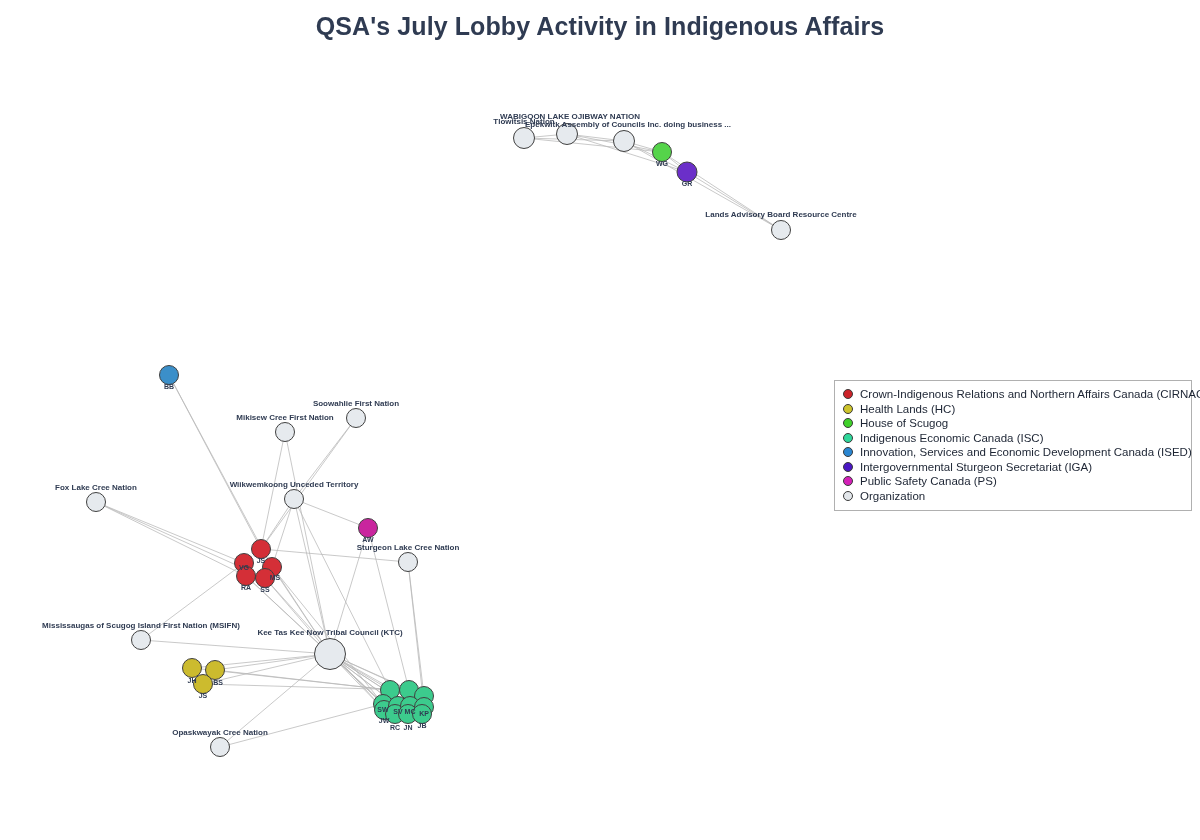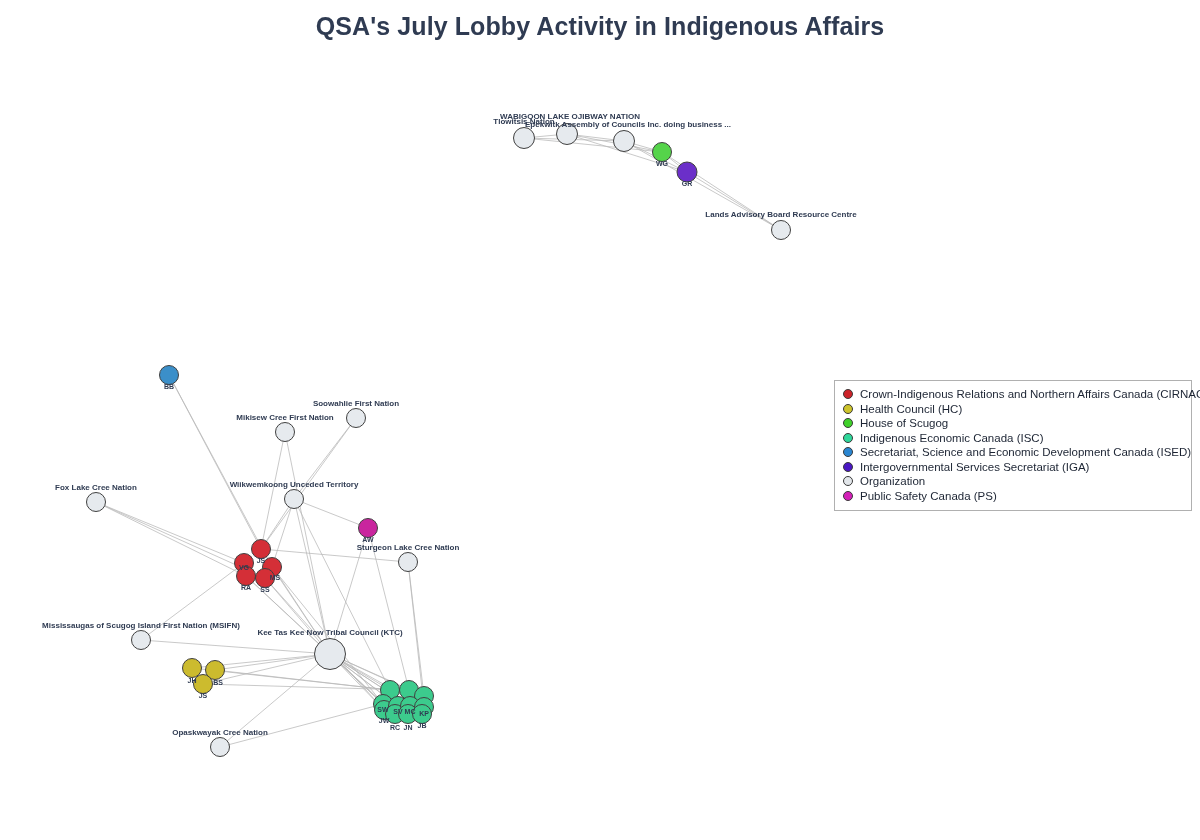--- a/index.html
+++ b/index.html
@@ -230,41 +230,41 @@
       </g>
   </svg>
 
   <div id="legend-box">
       <div class="legend-row">
         <span class="legend-swatch" style="background: rgb(204, 34, 41);"></span>
         <span class="legend-text">Crown-Indigenous Relations and Northern Affairs Canada (CIRNAC)</span>
       </div>
       <div class="legend-row">
         <span class="legend-swatch" style="background: rgb(205, 196, 44);"></span>
-        <span class="legend-text">Health Council (HC)</span>
+        <span class="legend-text">Health Lands (HC)</span>
       </div>
       <div class="legend-row">
         <span class="legend-swatch" style="background: rgb(63, 209, 42);"></span>
         <span class="legend-text">House of Scugog</span>
       </div>
       <div class="legend-row">
         <span class="legend-swatch" style="background: rgb(47, 215, 154);"></span>
         <span class="legend-text">Indigenous Economic Canada (ISC)</span>
       </div>
       <div class="legend-row">
         <span class="legend-swatch" style="background: rgb(42, 134, 209);"></span>
-        <span class="legend-text">Secretariat, Science and Economic Development Canada (ISED)</span>
+        <span class="legend-text">Innovation, Services and Economic Development Canada (ISED)</span>
       </div>
       <div class="legend-row">
         <span class="legend-swatch" style="background: rgb(74, 23, 196);"></span>
-        <span class="legend-text">Intergovernmental Services Secretariat (IGA)</span>
+        <span class="legend-text">Intergovernmental Sturgeon Secretariat (IGA)</span>
+      </div>
+      <div class="legend-row">
+        <span class="legend-swatch" style="background: rgb(212, 32, 184);"></span>
+        <span class="legend-text">Public Safety Canada (PS)</span>
       </div>
       <div class="legend-row">
         <span class="legend-swatch" style="background: rgb(226, 230, 234);"></span>
         <span class="legend-text">Organization</span>
       </div>
-      <div class="legend-row">
-        <span class="legend-swatch" style="background: rgb(212, 32, 184);"></span>
-        <span class="legend-text">Public Safety Canada (PS)</span>
-      </div>
     </div>
 
 </div>
 
 </body></html>

